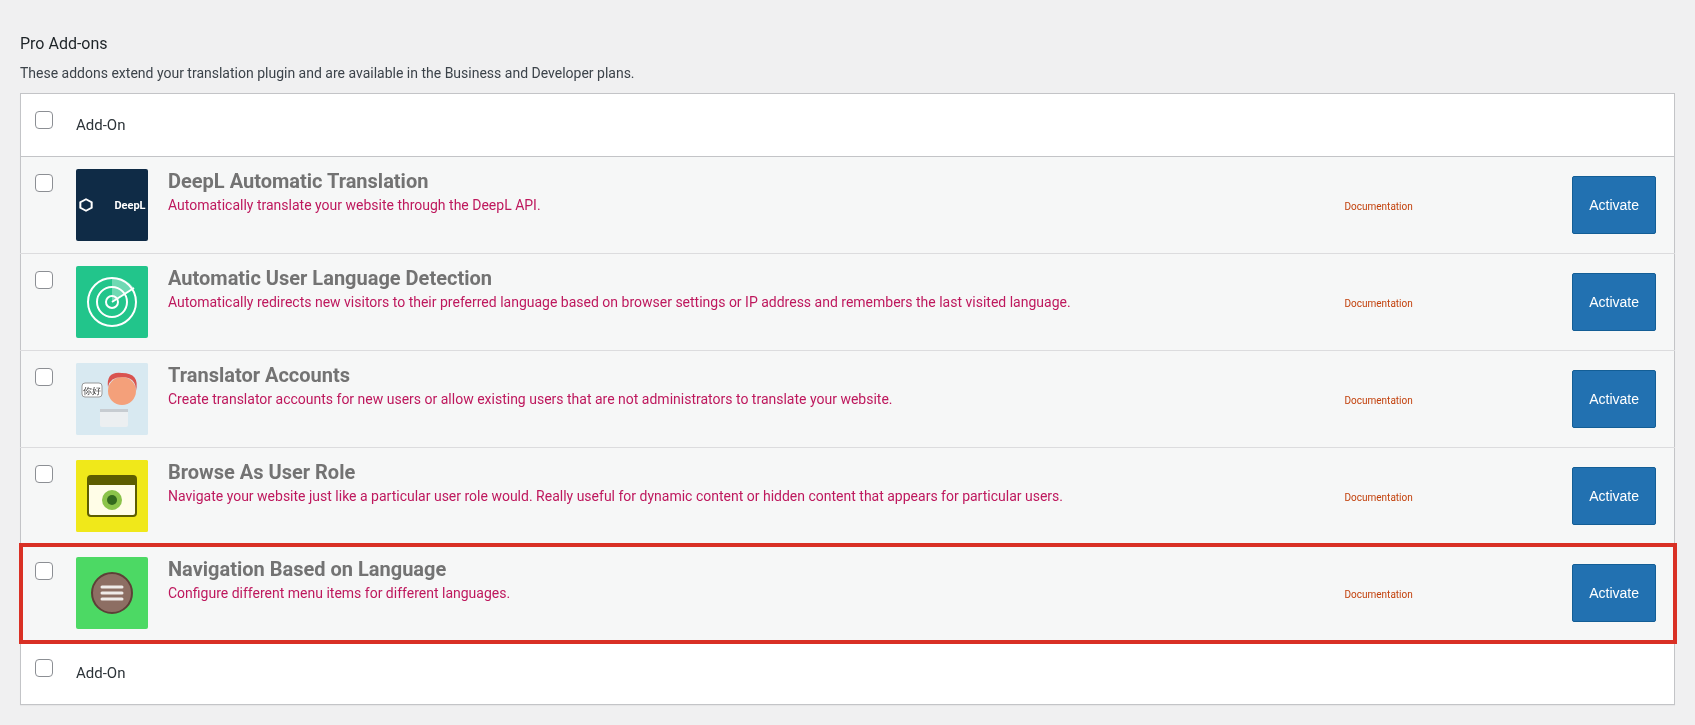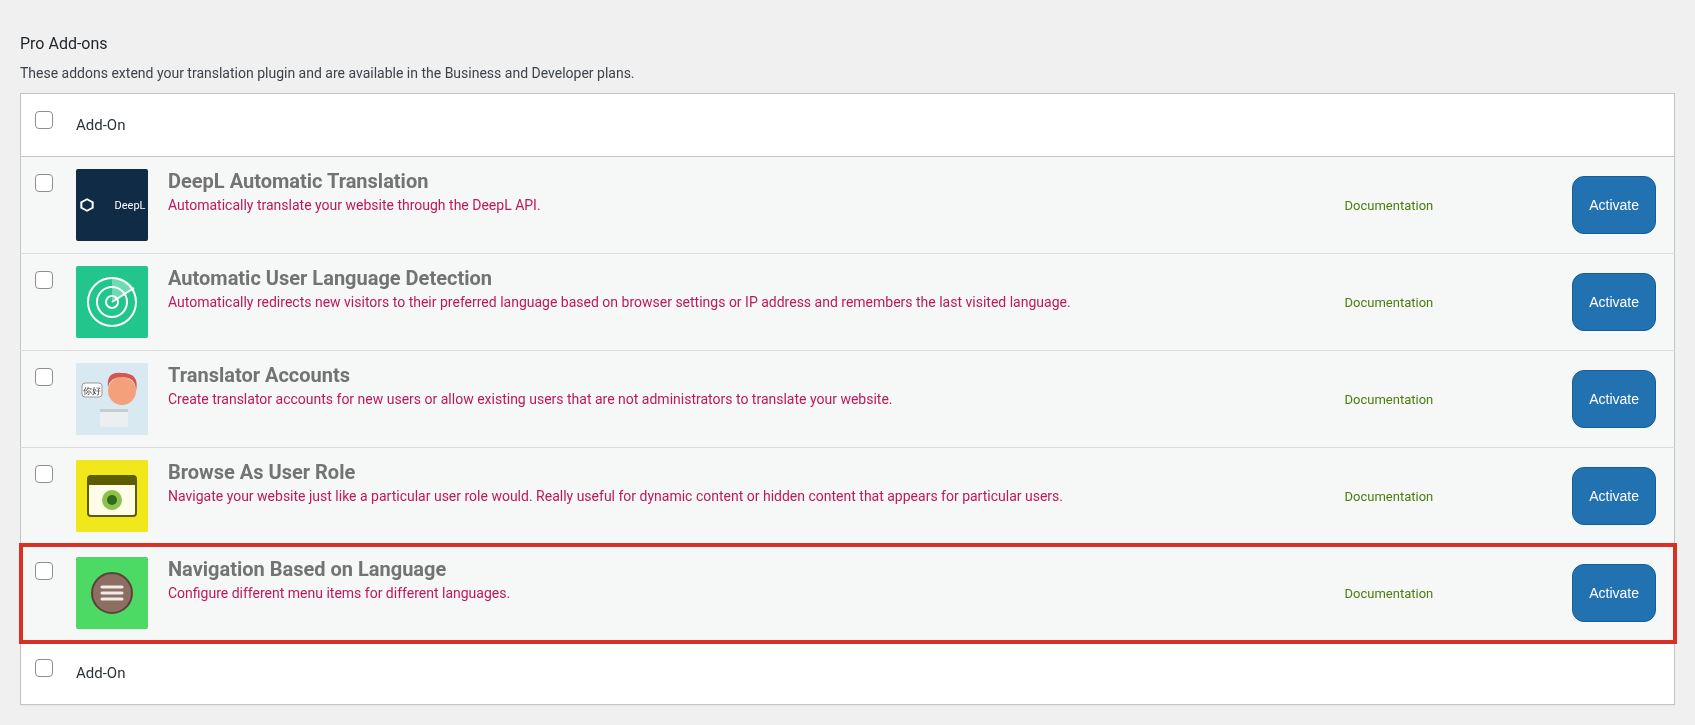--- a/index.html
+++ b/index.html
@@ -81,37 +81,37 @@
   .addon-desc {
     font-size: 14px;
     color: #be185d;
   }
   .doc-col {
     width: 200px;
     vertical-align: middle !important;
     text-align: left;
   }
   .doc-link {
-    color: #4d7c0f;
+    color: #c2410c;
     text-decoration: none;
-    font-size: 13px;
+    font-size: 10px;
   }
   .action-col {
     width: 140px;
     vertical-align: middle !important;
     text-align: right;
     padding-right: 18px !important;
   }
   .button-primary {
     background: #2271b1;
     border: 1px solid #135e96;
     color: #fff;
     padding: 20px 16px;
     font-size: 14px;
-    border-radius: 12px;
+    border-radius: 2px;
     cursor: pointer;
   }
   input[type="checkbox"] {
     width: 18px;
     height: 18px;
     border: 1px solid #8c8f94;
     border-radius: 4px;
     background: #fff;
     cursor: pointer;
     appearance: none;
@@ -120,21 +120,21 @@
   }
   tr.highlighted {
     outline: 4px solid #d93025;
     outline-offset: -2px;
   }
   
   .icon-deepl {
     background: #0f2b46;
     color: #fff;
     font-size: 11px;
-    font-weight: 400;
+    font-weight: 700;
     flex-direction: row;
     gap:20px;
   }
   .icon-radar {
     background: #22c58b;
   }
   .icon-translator {
     background: #d8e9f1;
     position: relative;
   }

